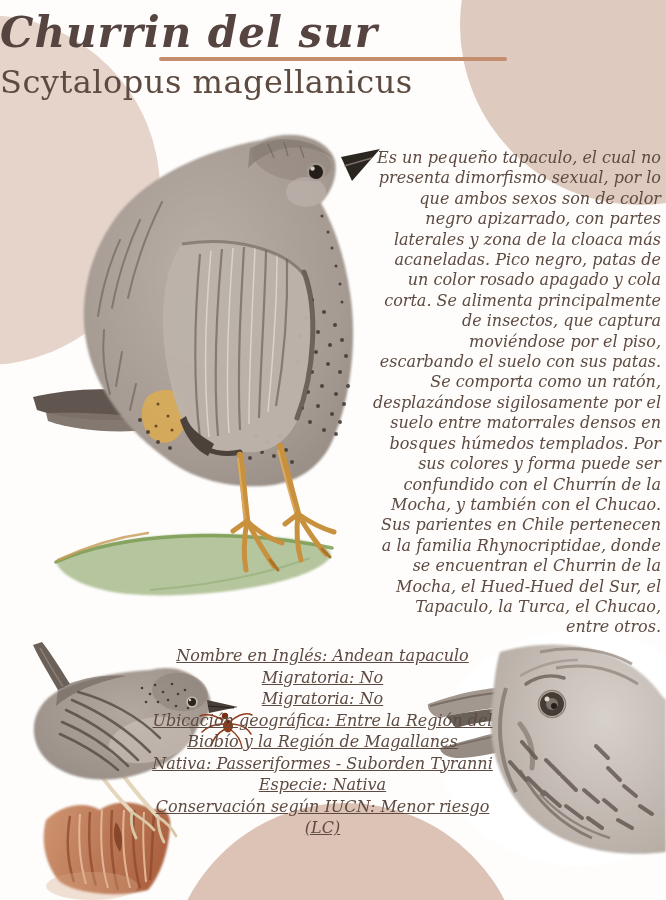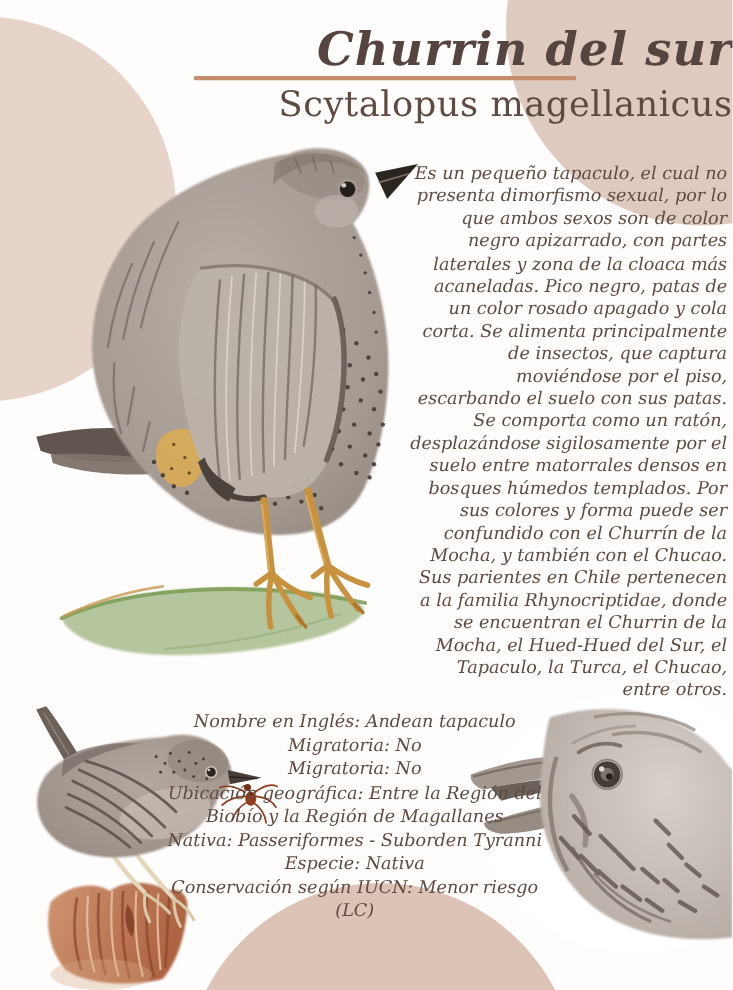--- a/index.html
+++ b/index.html
@@ -6,41 +6,41 @@
   body { width:666px; height:900px; }
   .page {
     position:relative; width:666px; height:900px;
     background:#fefdfc; overflow:hidden;
     font-family:"DejaVu Serif", serif; color:#5d4a40;
   }
   .bg-circle { position:absolute; border-radius:50%; }
   .circle-top-left  { width:350px; height:350px; left:-190px; top:15px;  background:#e6d4cb; }
   .circle-top-right { width:360px; height:360px; left:460px;  top:-155px; background:#decabf; }
   .circle-bottom    { width:356px; height:356px; left:168px;  top:803px; background:#dcc3b6; }
-  header { position:absolute; top:12px; left:0; right:0; text-align:right; z-index:3;padding-left:34px; }
+  header { position:absolute; top:0; left:0; right:0; text-align:left; z-index:3; }
   h1 {
     margin:10px 0 0 0; font-size:42px; line-height:46px; font-weight:600;
     font-style:italic; color:#564440; letter-spacing:1px;
   }
   .title-underline { width:348px; height:4px; margin:1px auto 0 auto; border-radius:2px; background:#c48d6e; }
   h2 {
     margin:2px 0 0 0; font-size:32px; line-height:38px; font-weight:500;
     color:#5d4a40; letter-spacing:0.5px;
   }
   .description {
     position:absolute; top:148px; right:5px; width:290px;
     text-align:right; font-style:italic; font-size:16px; line-height:20.4px;
     color:#5d4a40; z-index:3; margin:0;
   }
   .facts {
     position:absolute; top:645px; left:150px; width:345px;
     text-align:center; font-style:italic; font-size:16px; line-height:21.5px;
     color:#5d4a40; z-index:3;
   }
-  .facts p { margin:0; }
+  .facts p { margin:0;text-decoration:underline; }
   .art { position:absolute; top:0; left:0; z-index:2; pointer-events:none; }
 </style>
 </head>
 <body>
 
 <div class="page" style="color: rgb(93, 74, 64); background: rgb(254, 253, 252);">
 
   <div class="bg-circle circle-top-left" style="background: rgb(230, 212, 203);"></div>
   <div class="bg-circle circle-top-right" style="background: rgb(222, 202, 191);"></div>
   <div class="bg-circle circle-bottom" style="background: rgb(220, 195, 182);"></div>

